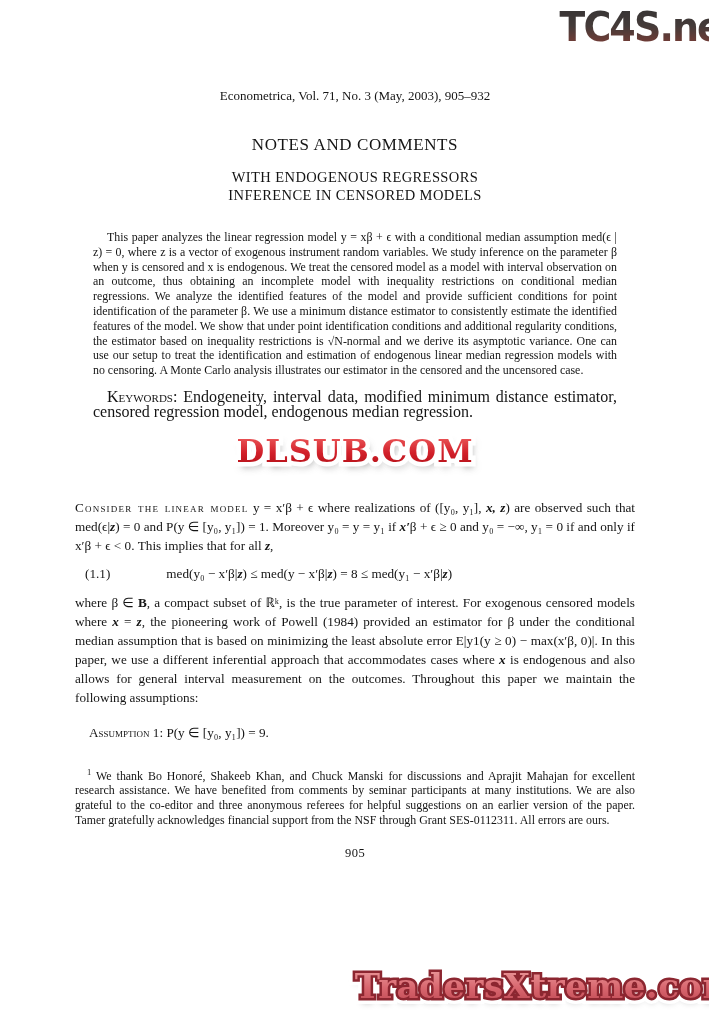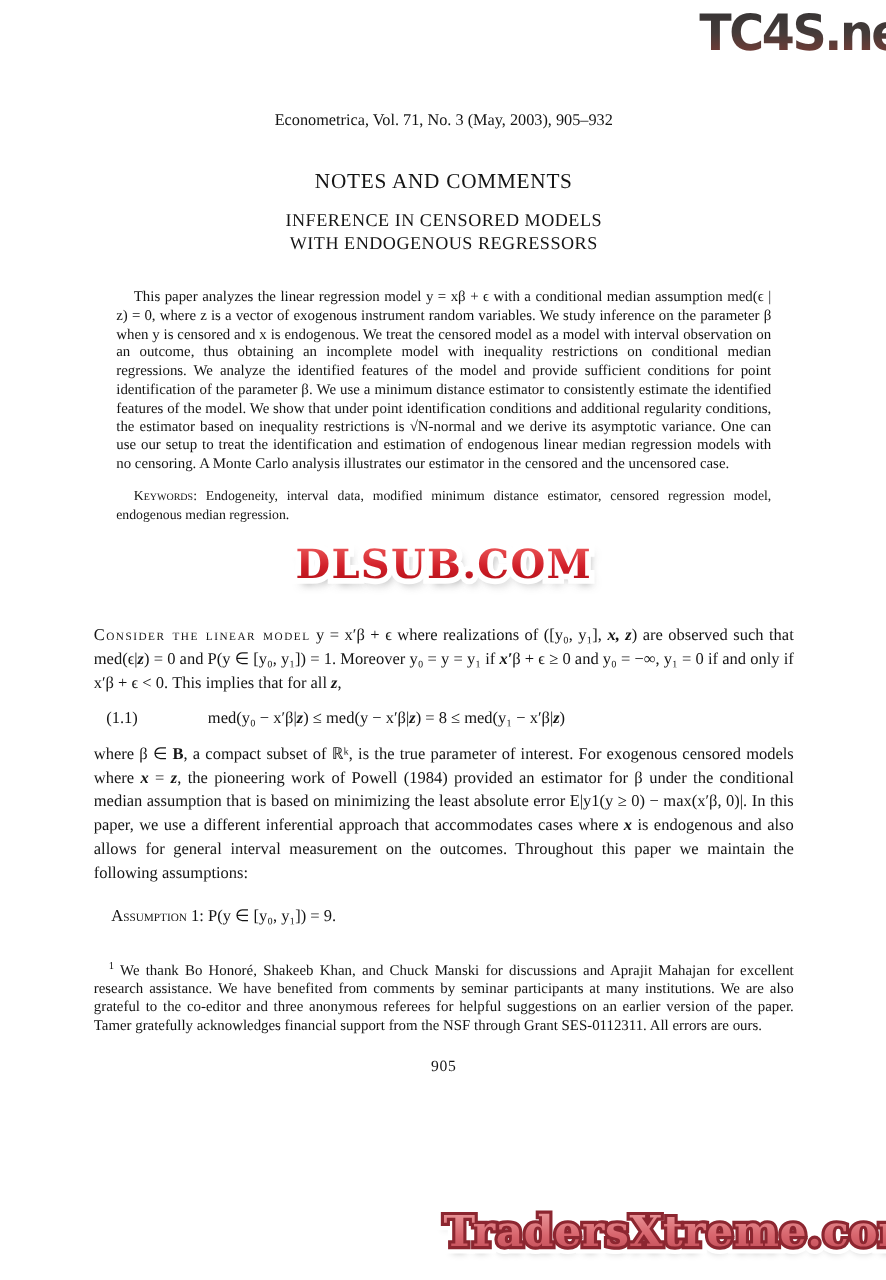--- a/index.html
+++ b/index.html
@@ -7,21 +7,21 @@
         font-family:"Liberation Serif",serif;color:#141414;padding-left:36px;}
   .content{position:absolute;left:75px;top:0;width:560px;}
 
   .journal-line{margin-top:88px;text-align:center;font-size:13px;}
   .section-heading{margin-top:31px;text-align:center;font-size:17px;letter-spacing:.6px;}
   .paper-title{margin-top:13px;text-align:center;font-size:14.5px;line-height:18px;letter-spacing:.4px;}
   .byline{margin-top:16px;text-align:center;font-size:14px;}
   .byline sup{font-size:9px;}
 
   .abstract{margin:26px 18px 0 18px;font-size:11.9px;line-height:14.8px;text-align:justify;text-indent:14px;}
-  .keywords{margin:12px 18px 0 18px;font-size:11px;line-height:14.8px;text-align:justify;text-indent:14px;}
+  .keywords{margin:12px 18px 0 18px;font-size:16px;line-height:14.8px;text-align:justify;text-indent:14px;}
 
   .para{font-size:13.2px;line-height:19px;text-align:justify;}
   .p1{margin-top:4px;}
   .equation{margin:11px 0 11px 0;font-size:13.2px;}
   .eqnum{margin-left:10px;}
   .eqbody{margin-left:56px;}
   .assumption{margin-top:18px;text-indent:14px;font-size:13.2px;}
   .footnote{margin-top:24px;font-size:11.9px;line-height:14.9px;text-align:justify;text-indent:12px;}
   .footnote sup{font-size:8.5px;}
   .pagenum{margin-top:18px;text-align:center;font-size:12.5px;letter-spacing:.5px;}
@@ -65,22 +65,22 @@
 
   <div class="wm-tc4s">TC4S.net</div>
 
   <div class="content">
 
     <div class="journal-line"><span class="it">Econometrica</span><span>, Vol. 71, No. 3 (May, 2003), 905–932</span></div>
 
     <div class="section-heading">NOTES AND COMMENTS</div>
 
     <div class="paper-title">
+      <div>WITH ENDOGENOUS REGRESSORS</div>
       <div>INFERENCE IN CENSORED MODELS</div>
-      <div>WITH ENDOGENOUS REGRESSORS</div>
     </div>
 
 
     <div class="abstract"><span>This paper analyzes the linear regression model </span><span class="it">y = xβ + ϵ</span><span> with a conditional median assumption med(</span><span class="it">ϵ</span><span> | </span><span class="it">z</span><span>) = 0, where </span><span class="it">z</span><span> is a vector of exogenous instrument random variables. We study inference on the parameter </span><span class="it">β</span><span> when </span><span class="it">y</span><span> is censored and </span><span class="it">x</span><span> is endogenous. We treat the censored model as a model with interval observation on an outcome, thus obtaining an </span><span class="it">incomplete</span><span> model with inequality restrictions on conditional median regressions. We analyze the identified features of the model and provide </span><span class="it">sufficient</span><span> conditions for point identification of the parameter </span><span class="it">β</span><span>. We use a minimum distance estimator to consistently estimate the identified features of the model. We show that under point identification conditions and additional regularity conditions, the estimator based on inequality restrictions is </span><span class="it">√N</span><span>-normal and we derive its asymptotic variance. One can use our setup to treat the identification and estimation of endogenous linear median regression models with no censoring. A Monte Carlo analysis illustrates our estimator in the censored and the uncensored case.</span></div>
 
     <div class="keywords"><span class="sc">Keywords</span><span>: Endogeneity, interval data, modified minimum distance estimator, censored regression model, endogenous median regression.</span></div>
 
     <div class="wm-dlsub-wrap">
       <span class="wm-stack wm-dlsub">
         <span class="layer stroke">DLSUB.COM</span>

